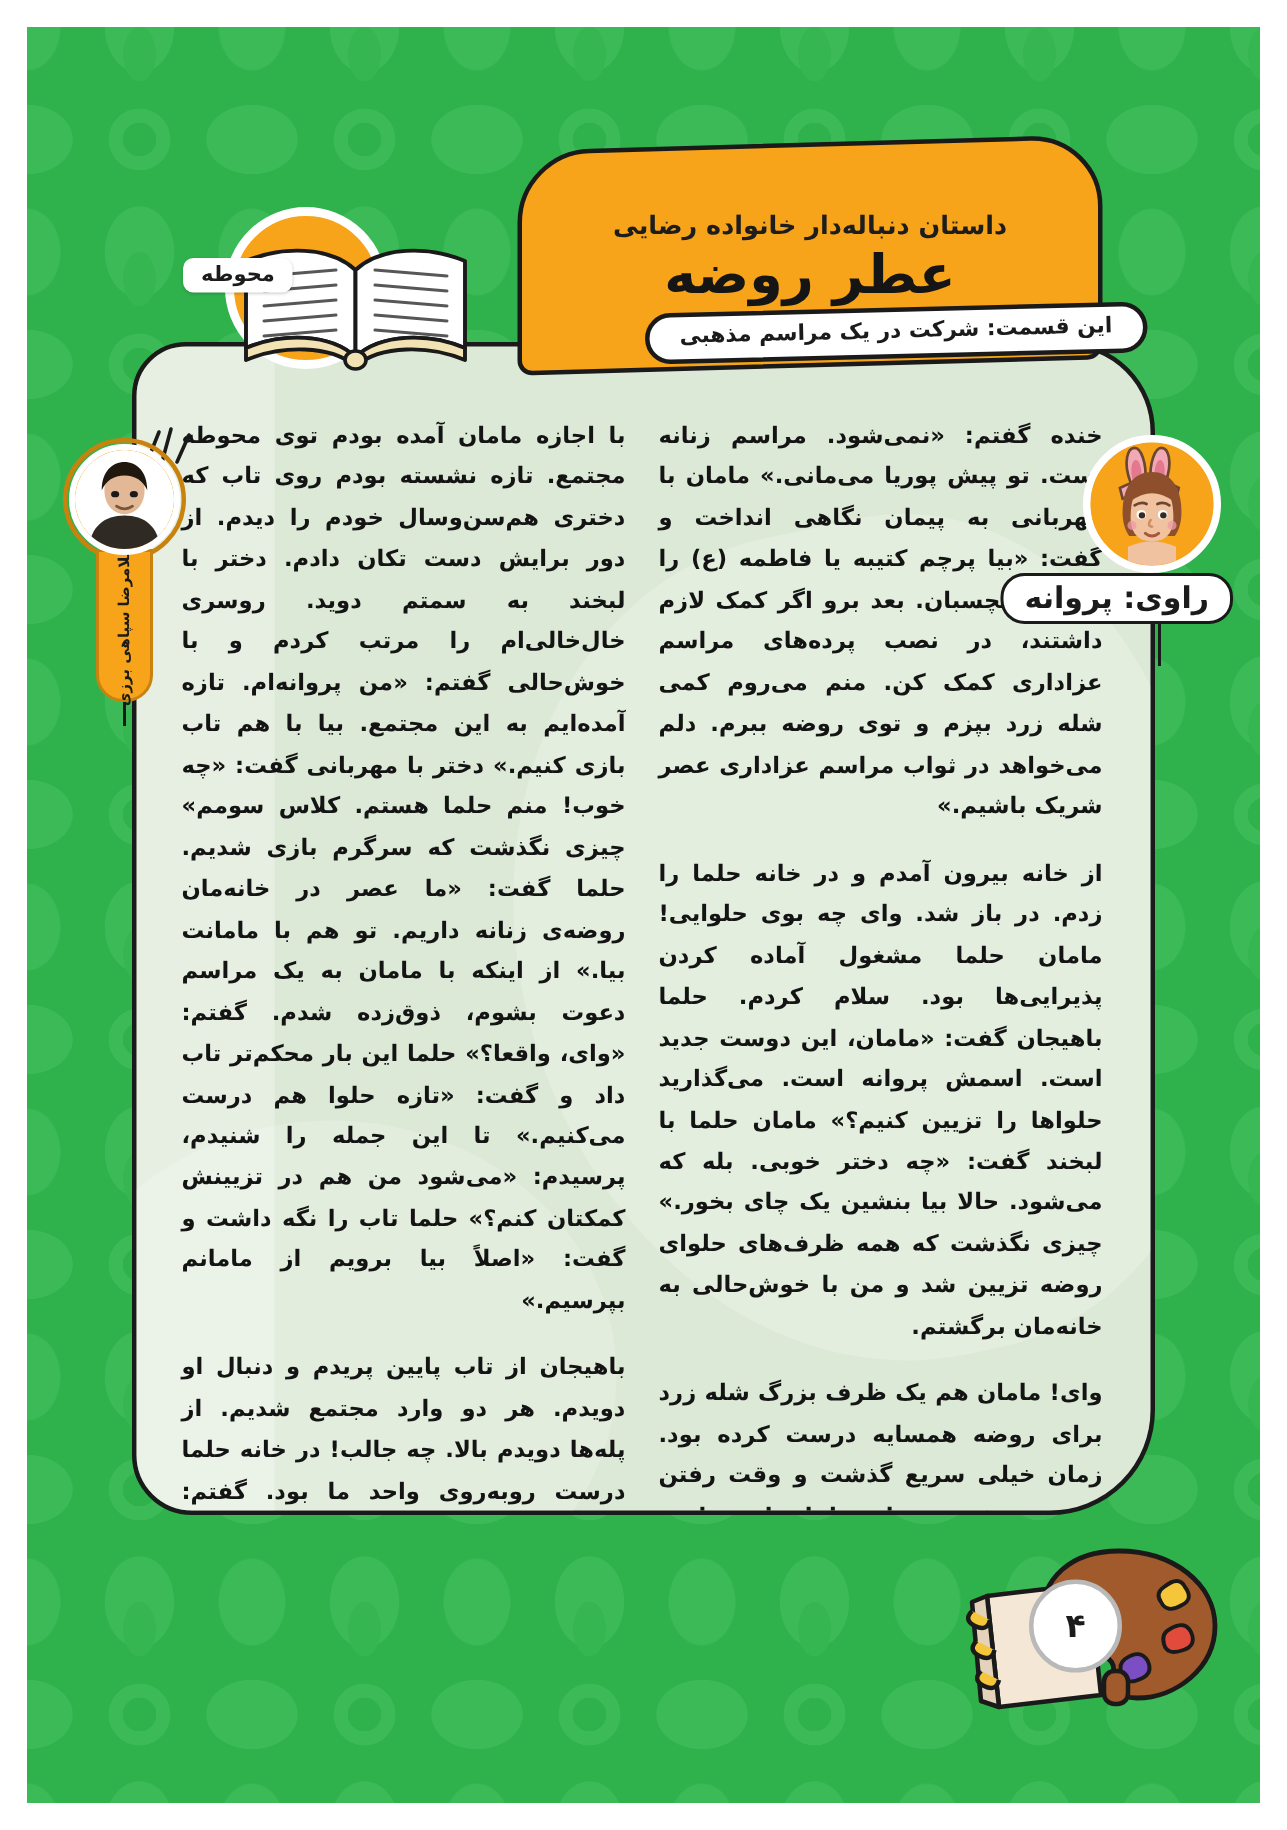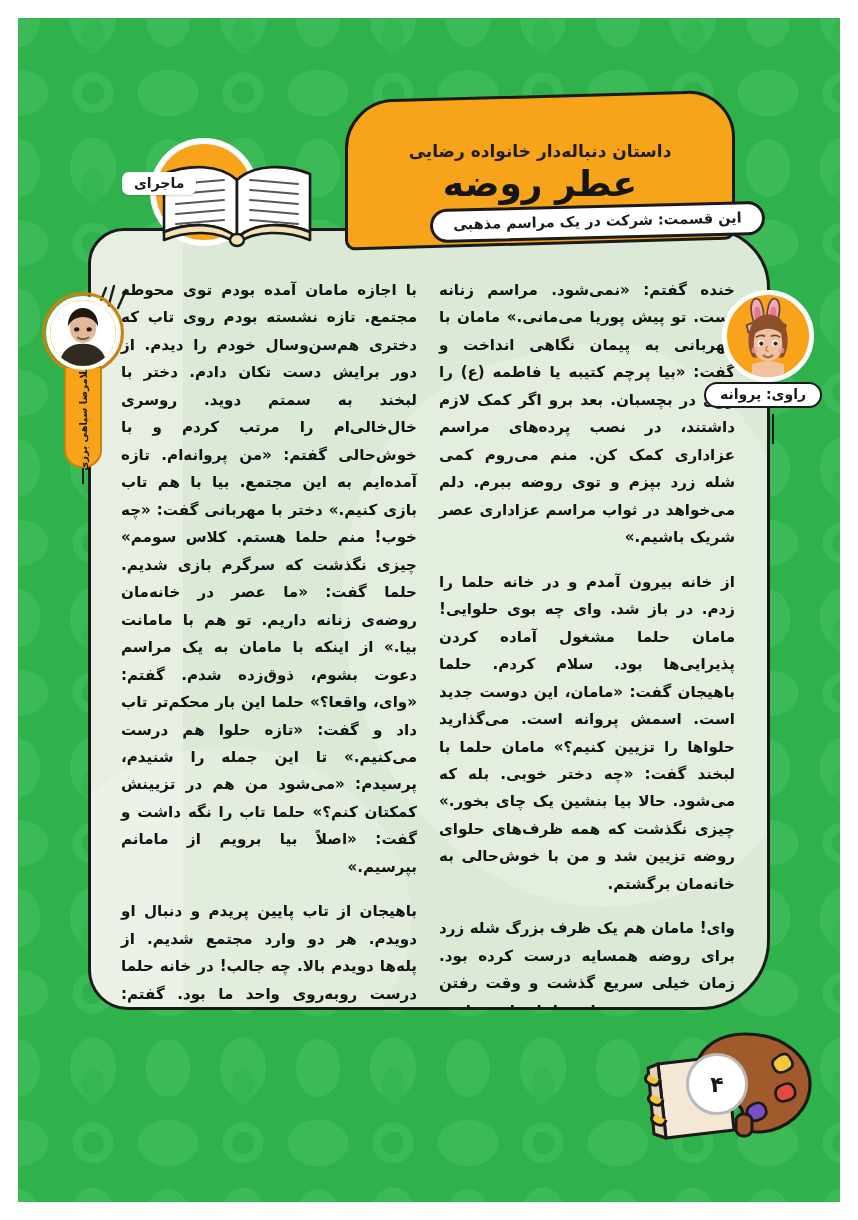--- a/index.html
+++ b/index.html
@@ -238,21 +238,21 @@
     box-sizing:border-box;
     z-index:9;overflow:hidden;
   }
   .narrator-label{
     position:absolute;
     right:36px;top:382px;
     background:#ffffff;
     border:2.5px solid #1a1a1a;
     border-radius:16px;
     padding:2px 14px 4px 14px;
-    font-size:14px;font-weight:bold;color:#1b1b1b;
+    font-size:20px;font-weight:bold;color:#1b1b1b;
     z-index:10;white-space:nowrap;
   }
   .narrator-stem{
     position:absolute;right:84px;top:414px;width:2.5px;height:30px;background:#1a1a1a;z-index:8;
   }
 
   
   .page-num{
     position:absolute;
     right:110px;bottom:105px;
@@ -309,21 +309,21 @@
           <path d="M26 66 L74 62"></path>
         <path d="M100 22 L148 26"></path>
           <path d="M100 32 L148 36"></path>
           <path d="M100 42 L148 46"></path>
         <path d="M100 52 L148 56"></path>
           <path d="M100 62 L148 66"></path>
       </g>
       <ellipse cx="87" cy="82" rx="7" ry="6" fill="#f3e2b4" stroke="#1a1a1a" stroke-width="2.4"></ellipse>
     </svg>
   </div>
-  <div class="badge-story-label">ماجرای</div>
+  <div class="badge-story-label">محوطه</div>
 
   <div class="author-sticks">
     <svg class="svgfill" viewBox="0 0 40 26" xmlns="http://www.w3.org/2000/svg">
       <g stroke="#1a1a1a" stroke-width="2.4" stroke-linecap="round">
         <path d="M6 24 L14 4"></path>
           <path d="M16 24 L22 2"></path>
           <path d="M26 24 L34 6"></path>
       </g>
     </svg>
   </div>

